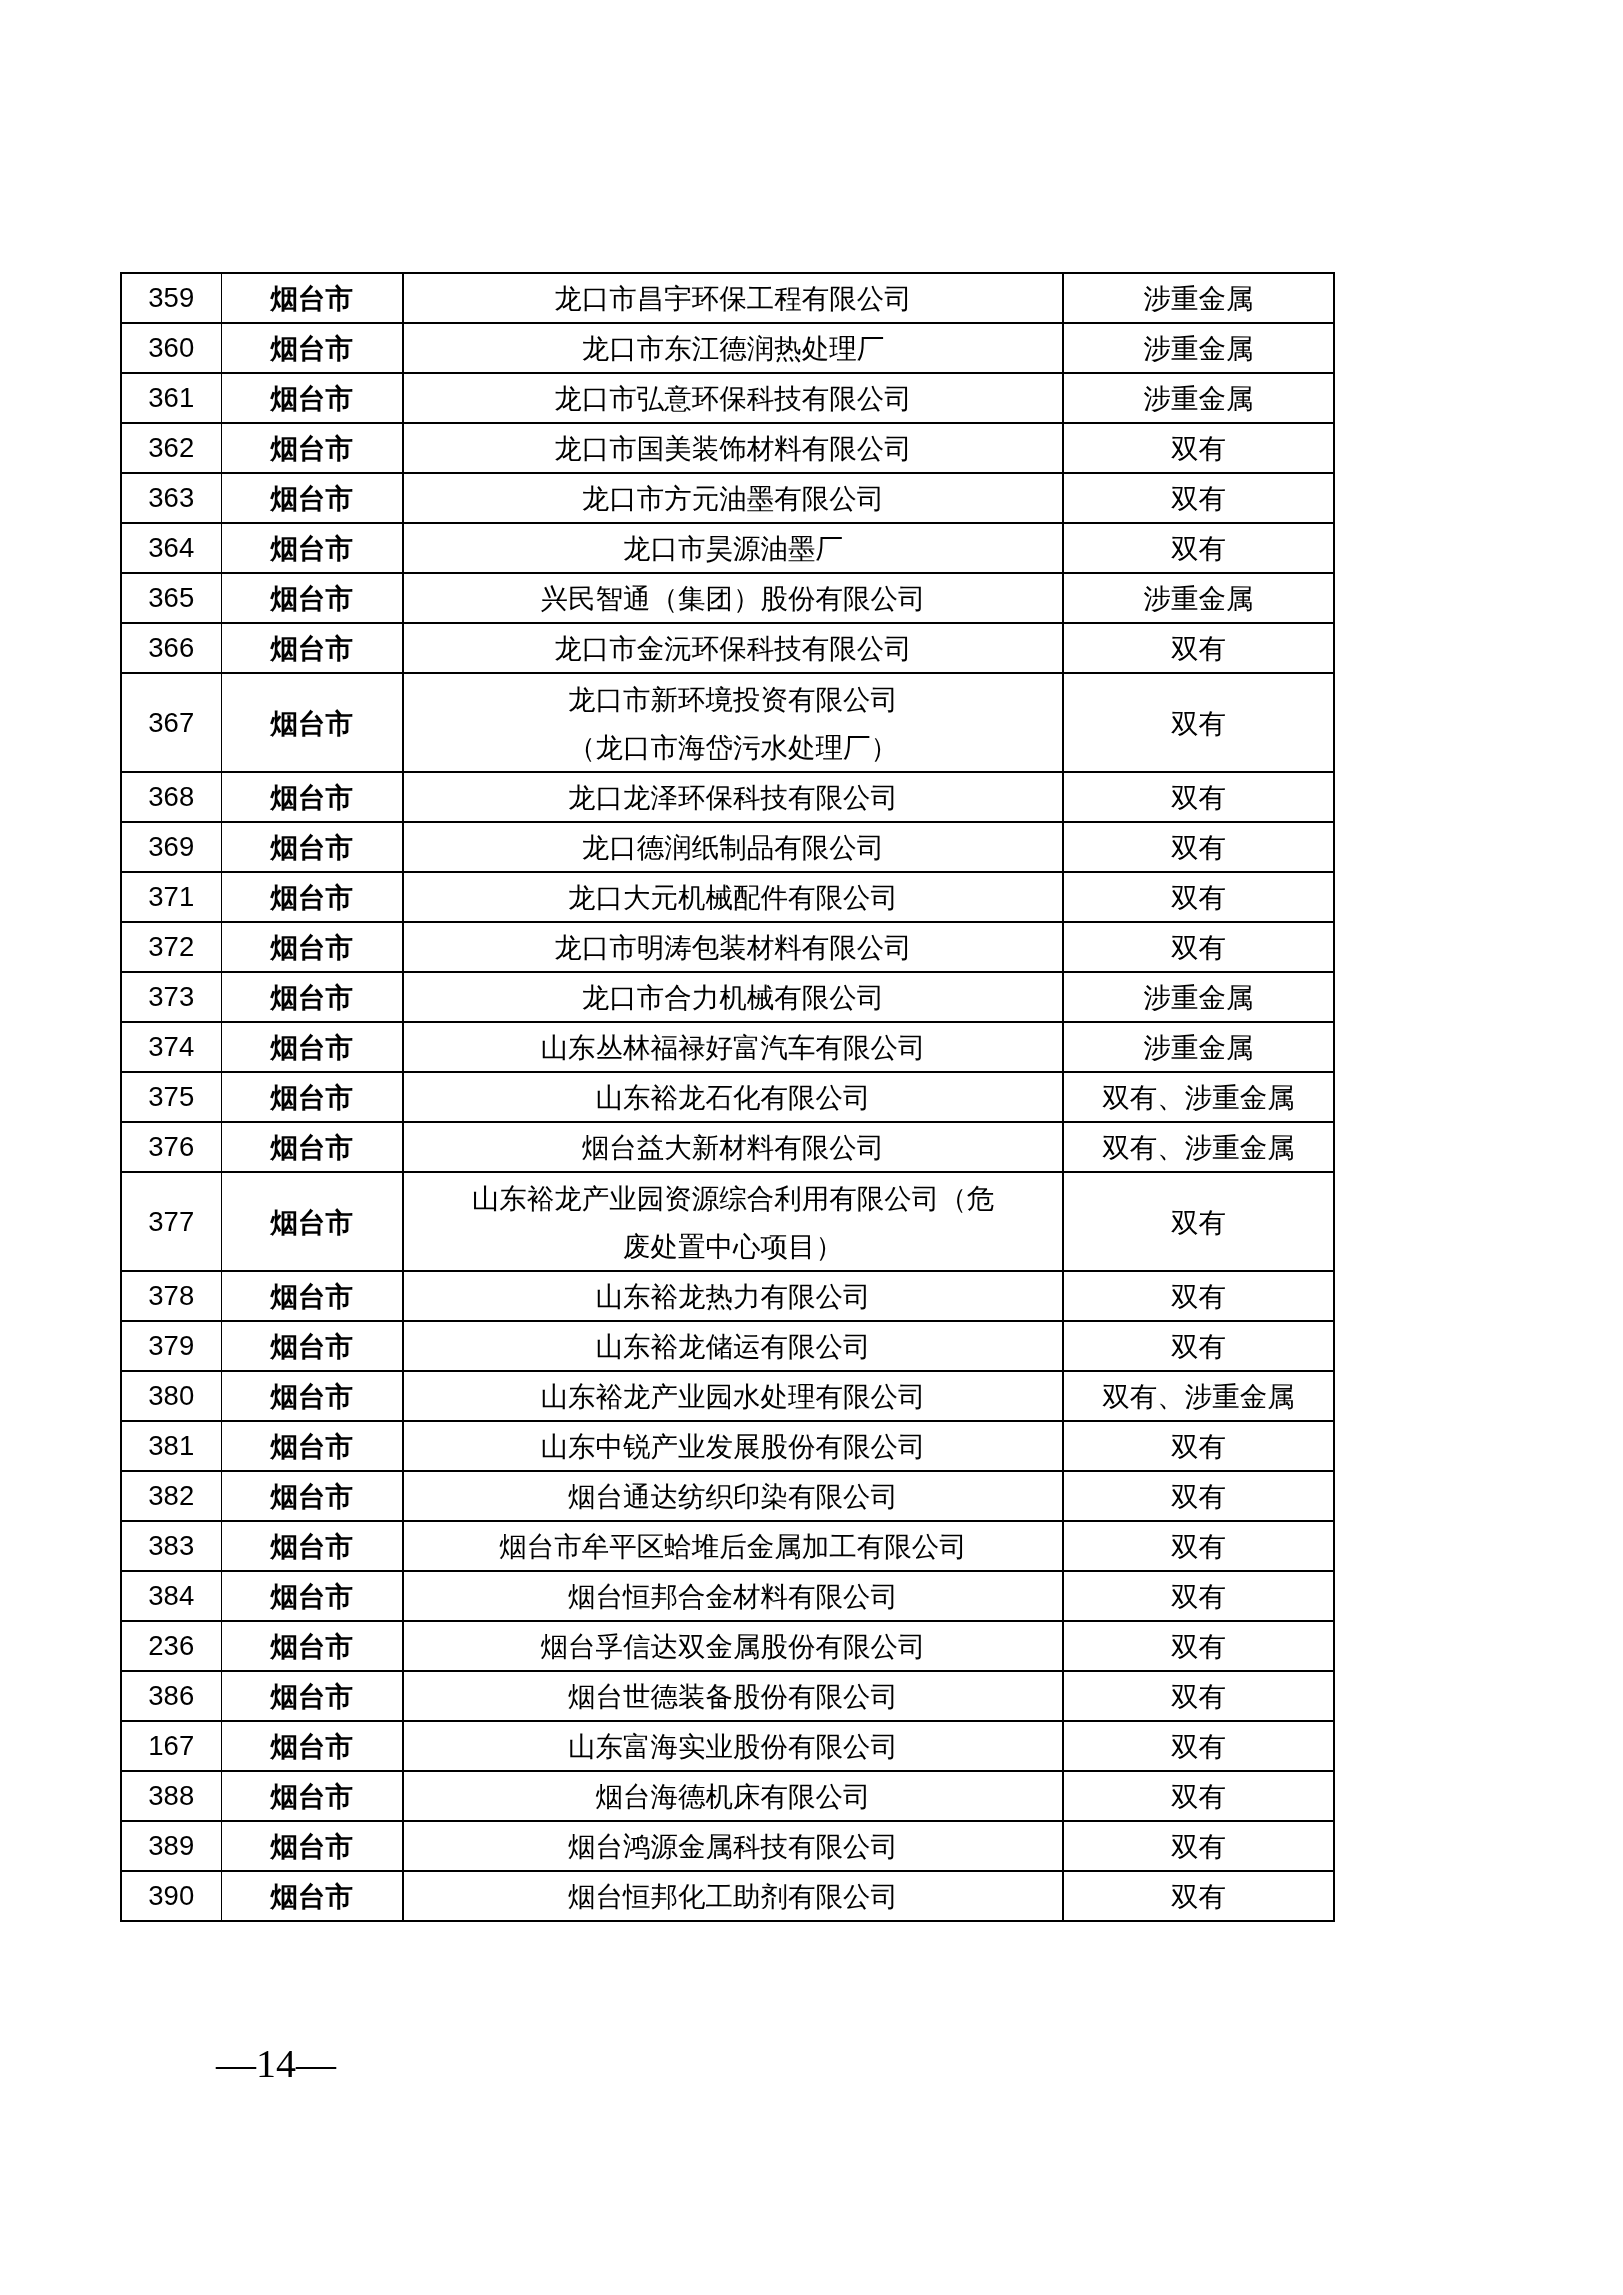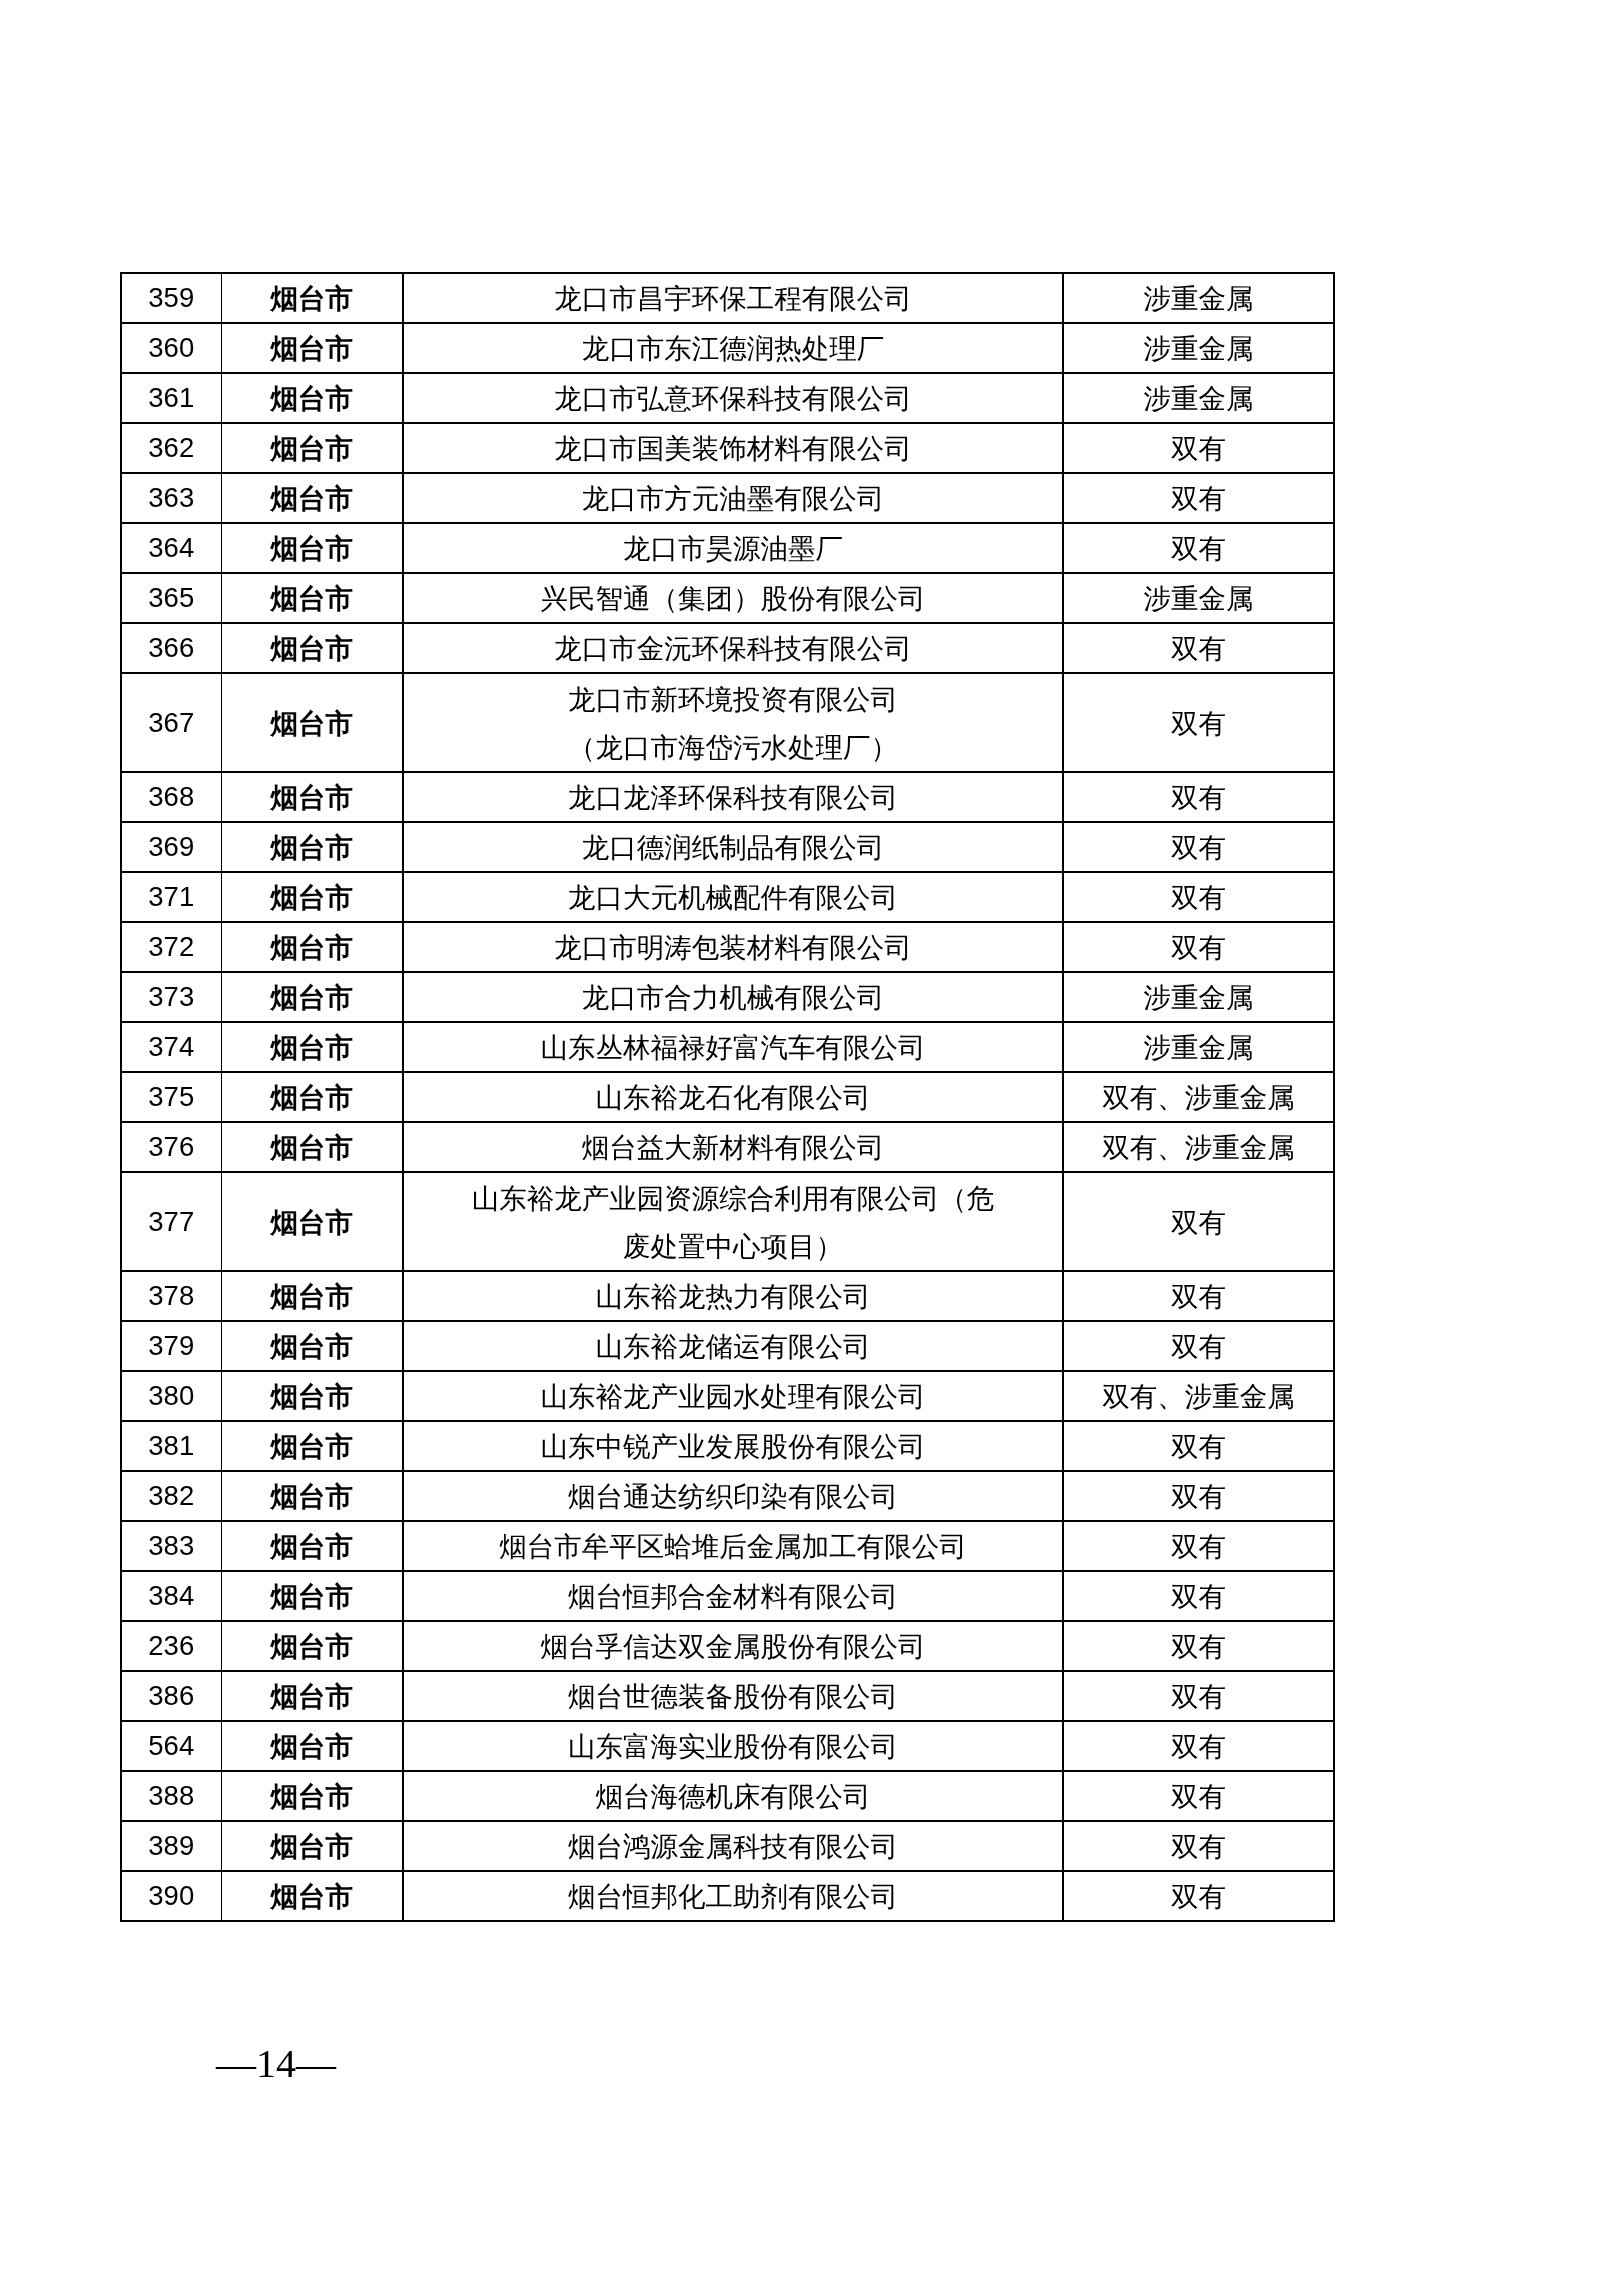--- a/index.html
+++ b/index.html
@@ -264,21 +264,21 @@
         </tr>
         <tr>
           <td class="col-no num">386</td>
           <td class="col-city">烟台市</td>
           <td class="col-name">
             <span class="line">烟台世德装备股份有限公司</span>
           </td>
           <td class="col-category">双有</td>
         </tr>
         <tr>
-          <td class="col-no num">564</td>
+          <td class="col-no num">167</td>
           <td class="col-city">烟台市</td>
           <td class="col-name">
             <span class="line">山东富海实业股份有限公司</span>
           </td>
           <td class="col-category">双有</td>
         </tr>
         <tr>
           <td class="col-no num">388</td>
           <td class="col-city">烟台市</td>
           <td class="col-name">

